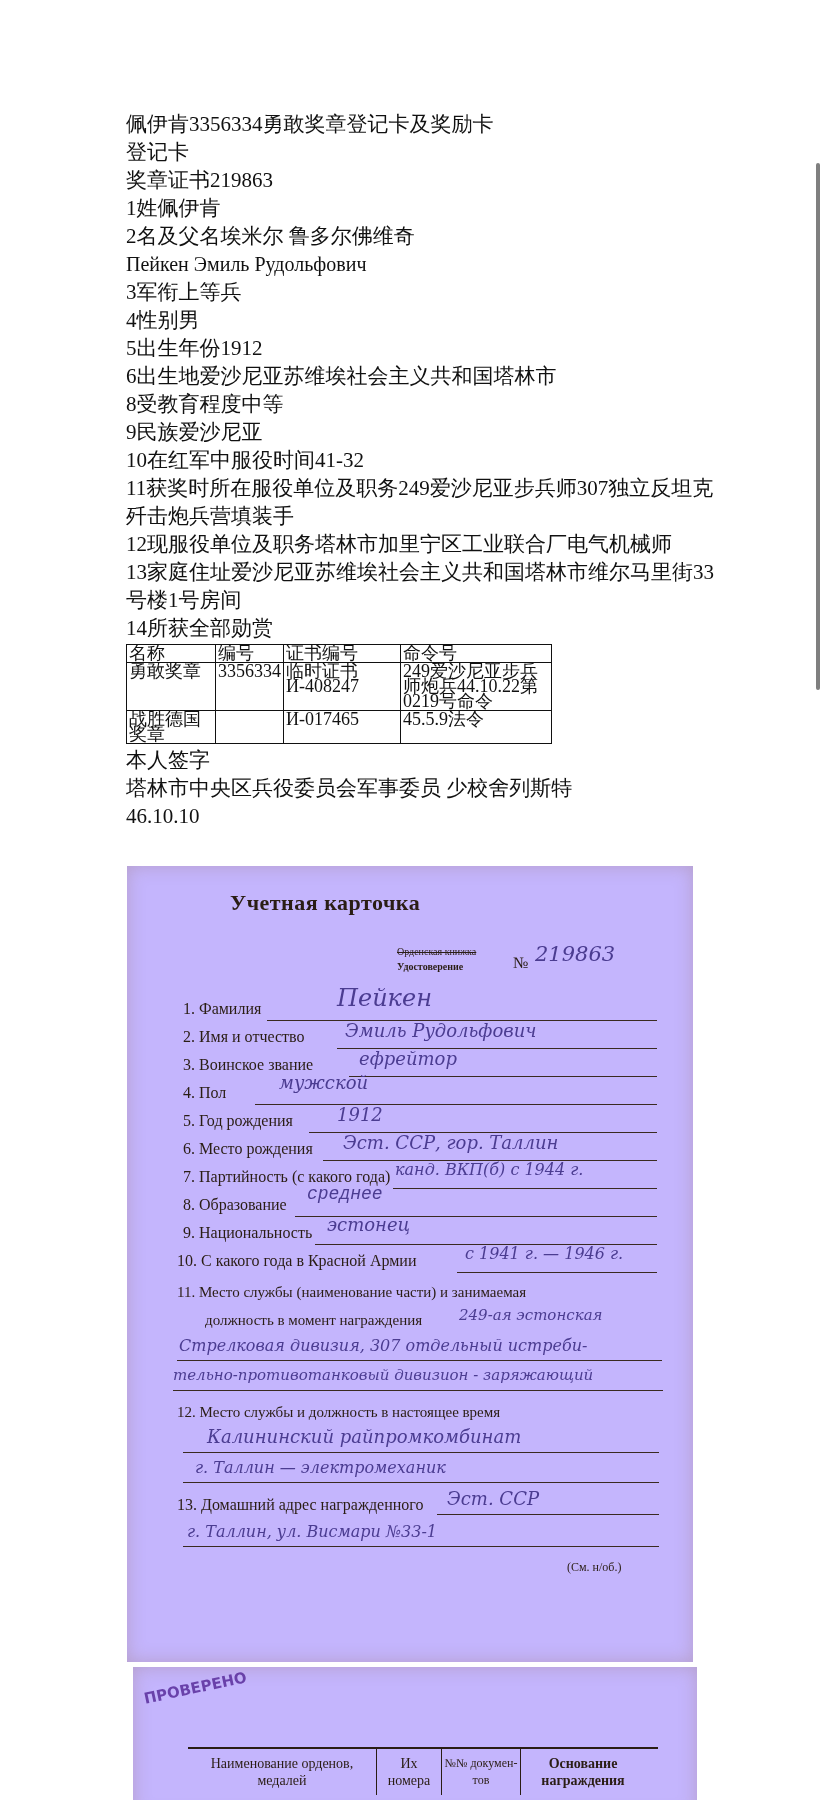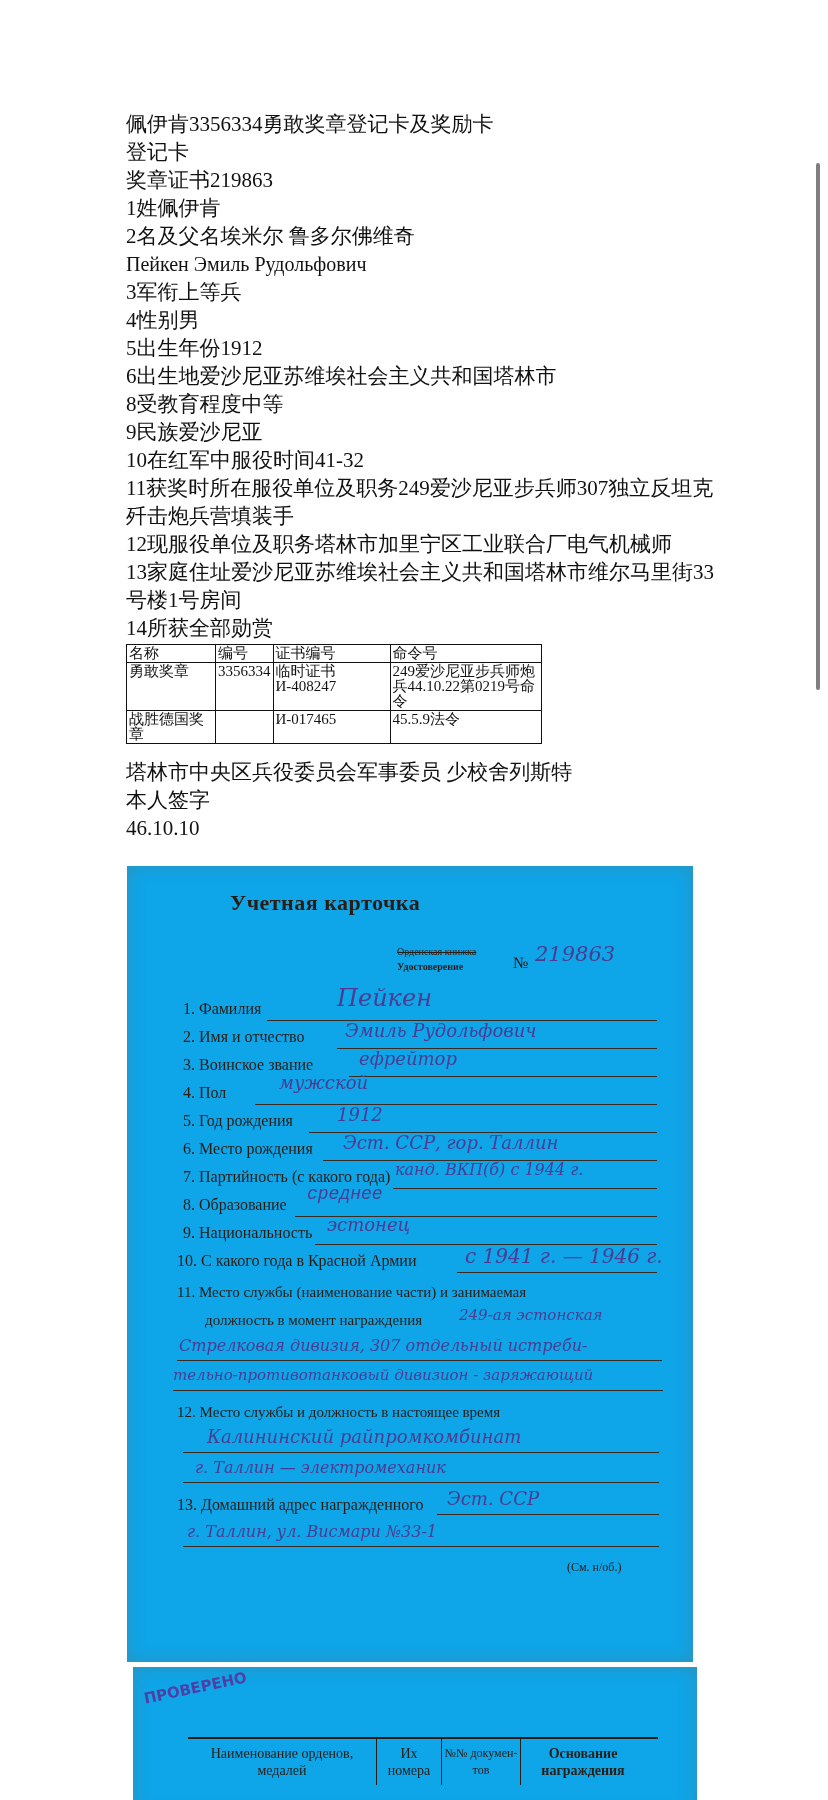--- a/index.html
+++ b/index.html
@@ -1,40 +1,40 @@
 <!DOCTYPE html>
 <html><head>
 <meta charset="utf-8">
 <style>
   html, body { margin: 0; padding: 0; background: #ffffff; }
   body { width: 828px; height: 1800px; position: relative; overflow: hidden; font-family: "Liberation Serif", "DejaVu Serif", serif; color: #111; }
   .content { position: absolute; left: 126px; top: 110px; width: 590px; }
   .line { font-size: 21px; line-height: 28px; white-space: normal; }
   .line.ru { font-size: 20px; }
-  table.awards { border-collapse: collapse; margin-top: 2px; margin-bottom: 14px; font-size: 15px; line-height: 15px; }
+  table.awards { border-collapse: collapse; margin-top: 2px; margin-bottom: 2px; font-size: 18px; line-height: 15px; }
   table.awards th, table.awards td { border: 1.3px solid #111; padding: 1px 2px; vertical-align: top; text-align: left; font-weight: normal; }
   table.awards th:nth-child(1), table.awards td:nth-child(1) { width: 84px; }
   table.awards th:nth-child(2), table.awards td:nth-child(2) { width: 48px; }
   table.awards th:nth-child(3), table.awards td:nth-child(3) { width: 112px; }
   table.awards th:nth-child(4), table.awards td:nth-child(4) { width: 146px; }
 
   .scrollbar { position: absolute; right: 8px; top: 163px; width: 4px; height: 527px; background: #7f7f7f; border-radius: 2px; }
 
-  .card { position: absolute; background: #0ea5e9; box-shadow: inset 0 0 18px rgba(140,90,50,0.25); }
+  .card { position: absolute; background: #c4b5fd; box-shadow: inset 0 0 18px rgba(140,90,50,0.25); }
   .card1 { left: 127px; top: 866px; width: 566px; height: 796px; }
   .card2 { left: 133px; top: 1667px; width: 564px; height: 150px; }
   .print { position: absolute; font-family: "Liberation Serif", "DejaVu Serif", serif; color: #2a1d14; font-size: 16px; white-space: nowrap; }
   .print.b { font-weight: bold; }
   .title { font-size: 22px; font-weight: bold; letter-spacing: 0.5px; }
   .hand { position: absolute; font-family: "DejaVu Serif", serif; font-style: italic; color: #4b3c91; font-size: 18px; white-space: nowrap; }
   .rule { position: absolute; height: 0; border-top: 1.5px solid #3a2a20; }
   .strike { text-decoration: line-through; font-size: 10px; }
   .small { font-size: 10px; }
   .stamp { position: absolute; color: #5a2e9c; font-family: "DejaVu Sans", sans-serif; font-weight: bold; font-size: 15px; transform: rotate(-12deg); opacity: 0.85; }
-  .tbl2 { position: absolute; left: 55px; top: 70px; width: 470px; border-top: 2.5px solid #2a1d14; display: flex; font-size: 14px; color: #2a1d14; text-align: center; }
+  .tbl2 { position: absolute; left: 55px; top: 80px; width: 470px; border-top: 2.5px solid #2a1d14; display: flex; font-size: 14px; color: #2a1d14; text-align: center; }
   .tbl2 div { border-right: 1.5px solid #2a1d14; padding: 6px 2px; line-height: 17px; }
   .tbl2 div:last-child { border-right: none; font-weight: bold; }
 </style>
 </head>
 <body>
 
 <div class="content">
   <div class="line">佩伊肯3356334勇敢奖章登记卡及奖励卡</div>
   <div class="line">登记卡</div>
   <div class="line">奖章证书219863</div>
@@ -69,22 +69,22 @@
     </tr>
     <tr>
       <td>战胜德国奖章</td>
       <td></td>
       <td>И-017465</td>
       <td>45.5.9法令</td>
     </tr>
   </tbody>
     </table>
 
+  <div class="line">本人签字</div>
   <div class="line">塔林市中央区兵役委员会军事委员 少校舍列斯特</div>
-  <div class="line">本人签字</div>
   <div class="line">46.10.10</div>
 </div>
 
 <div class="scrollbar"></div>
 
 <div class="card card1">
   <div class="print title" style="left:103px; top:24px;">Учетная карточка</div>
   <div class="print small strike" style="left:270px; top:80px;">Орденская книжка</div>
   <div class="print small b" style="left:270px; top:95px;">Удостоверение</div>
   <div class="print" style="left:386px; top:88px;">№</div>
@@ -120,21 +120,21 @@
 
   <div class="print" style="left:56px; top:330px;">8. Образование</div>
   <div class="hand" style="left:180px; top:318px;font-family:Liberation Mono, monospace;">среднее</div>
   <div class="rule" style="left:168px; top:350px; width:362px;"></div>
 
   <div class="print" style="left:56px; top:358px;">9. Национальность</div>
   <div class="hand" style="left:200px; top:348px;">эстонец</div>
   <div class="rule" style="left:188px; top:378px; width:342px;"></div>
 
   <div class="print" style="left:50px; top:386px;">10. С какого года в Красной Армии</div>
-  <div class="hand" style="left:338px; top:378px; font-size:20px;">с 1941 г. — 1946 г.</div>
+  <div class="hand" style="left:338px; top:378px; font-size:16px;">с 1941 г. — 1946 г.</div>
   <div class="rule" style="left:330px; top:406px; width:200px;"></div>
 
   <div class="print" style="left:50px; top:418px; font-size:15px;">11. Место службы (наименование части) и занимаемая</div>
   <div class="print" style="left:78px; top:446px; font-size:15px;">должность в момент награждения</div>
   <div class="hand" style="left:332px; top:440px; font-size:15px;">249-ая эстонская</div>
   <div class="hand" style="left:52px; top:470px; font-size:16px;">Стрелковая дивизия, 307 отдельный истреби-</div>
   <div class="rule" style="left:50px; top:494px; width:485px;"></div>
   <div class="hand" style="left:46px; top:500px; font-size:15px;">тельно-противотанковый дивизион - заряжающий</div>
   <div class="rule" style="left:46px; top:524px; width:490px;"></div>
 

